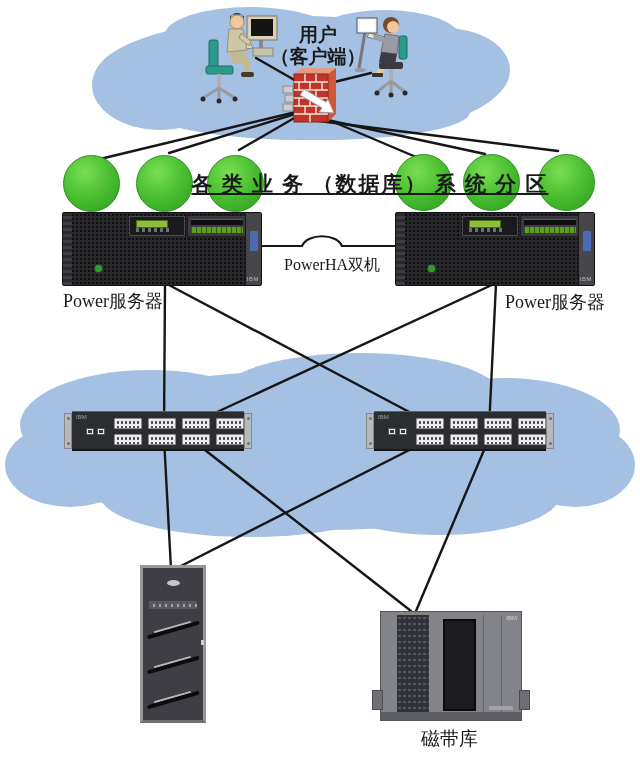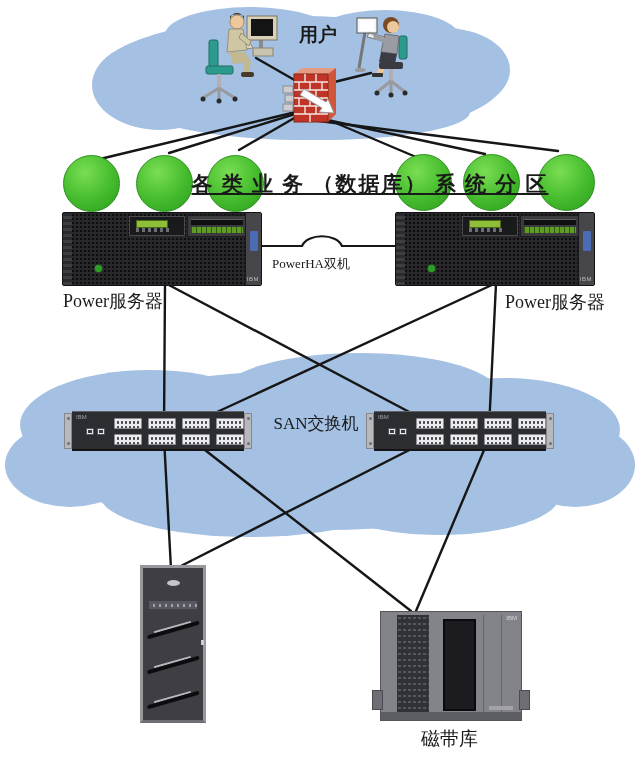--- a/index.html
+++ b/index.html
@@ -189,20 +189,21 @@
     <rect x="12" y="8" width="34" height="48" fill="#c03527" stroke="#8a2418"></rect>
     <g stroke="#f2e8e2" stroke-width="1.4">
       <path d="M12 16 H46 M12 24 H46 M12 32 H46 M12 40 H46 M12 48 H46"></path>
       <path d="M23 8 V16 M34 8 V16 M17 16 V24 M28 16 V24 M40 16 V24 M23 24 V32 M34 24 V32 M17 32 V40 M28 32 V40 M40 32 V40 M23 40 V48 M34 40 V48 M28 48 V56"></path>
     </g>
     <polygon points="22,23 44,36 46,33 52,47 37,46 40,42 18,29" fill="#ffffff" stroke="#9a9aa0"></polygon>
   </svg>
 
   <div class="userlabel" style="left:258px;top:24px;width:120px;">
     <div>用户</div>
+    <div>（客户端）</div>
   </div>
 
   <div class="pcircle" style="left:63px;top:155px;"></div>
   <div class="pcircle" style="left:136px;top:155px;"></div>
   <div class="pcircle" style="left:207px;top:155px;"></div>
   <div class="pcircle" style="left:395px;top:154px;"></div>
   <div class="pcircle" style="left:463px;top:154px;"></div>
   <div class="pcircle" style="left:538px;top:154px;"></div>
 
   <div class="caption" style="left:150px;top:170px;width:440px;text-align:center;font-size:21px;letter-spacing:2px;text-decoration:underline;">各 类 业 务 （数据库） 系 统 分 区</div>
@@ -236,21 +237,21 @@
     </div>
     <div class="pwr"></div>
     <div class="rstrip">
       <div class="bluechip"></div>
       <div class="brand">IBM</div>
     </div>
   </div>
 
   <div class="devlabel" style="left:63px;top:289px;">Power服务器</div>
   <div class="devlabel" style="left:505px;top:290px;">Power服务器</div>
-  <div class="devlabel" style="left:272px;top:255px;width:120px;font-size:13px;">PowerHA双机</div>
+  <div class="devlabel" style="left:272px;top:255px;width:120px;text-align:center;font-size:16px;">PowerHA双机</div>
 
   <div class="sw" style="left:64px;top:411px;">
     <div class="ear l">
         <i></i>
         <i class="b"></i>
       </div>
     <div class="body">
       <div class="brand">IBM</div>
       <div class="eth" style="left:14px;"></div>
       <div class="eth" style="left:25px;"></div>
@@ -287,21 +288,20 @@
       <div class="pg" style="left:110px;top:22px;"></div>
       <div class="pg" style="left:144px;top:22px;"></div>
     </div>
     <div class="ear r">
         <i></i>
         <i class="b"></i>
       </div>
   </div>
 
   <div class="sanlabel" style="left:252px;top:414px;width:128px;">
-    <div>SAN交换机</div>
   </div>
 
   <div class="disk">
     <div class="logo"></div>
     <div class="band"></div>
     <div class="slash" style="top:58px;">
         <div class="glint"></div>
         <div class="bar"></div>
       </div>
     <div class="slash" style="top:93px;">

